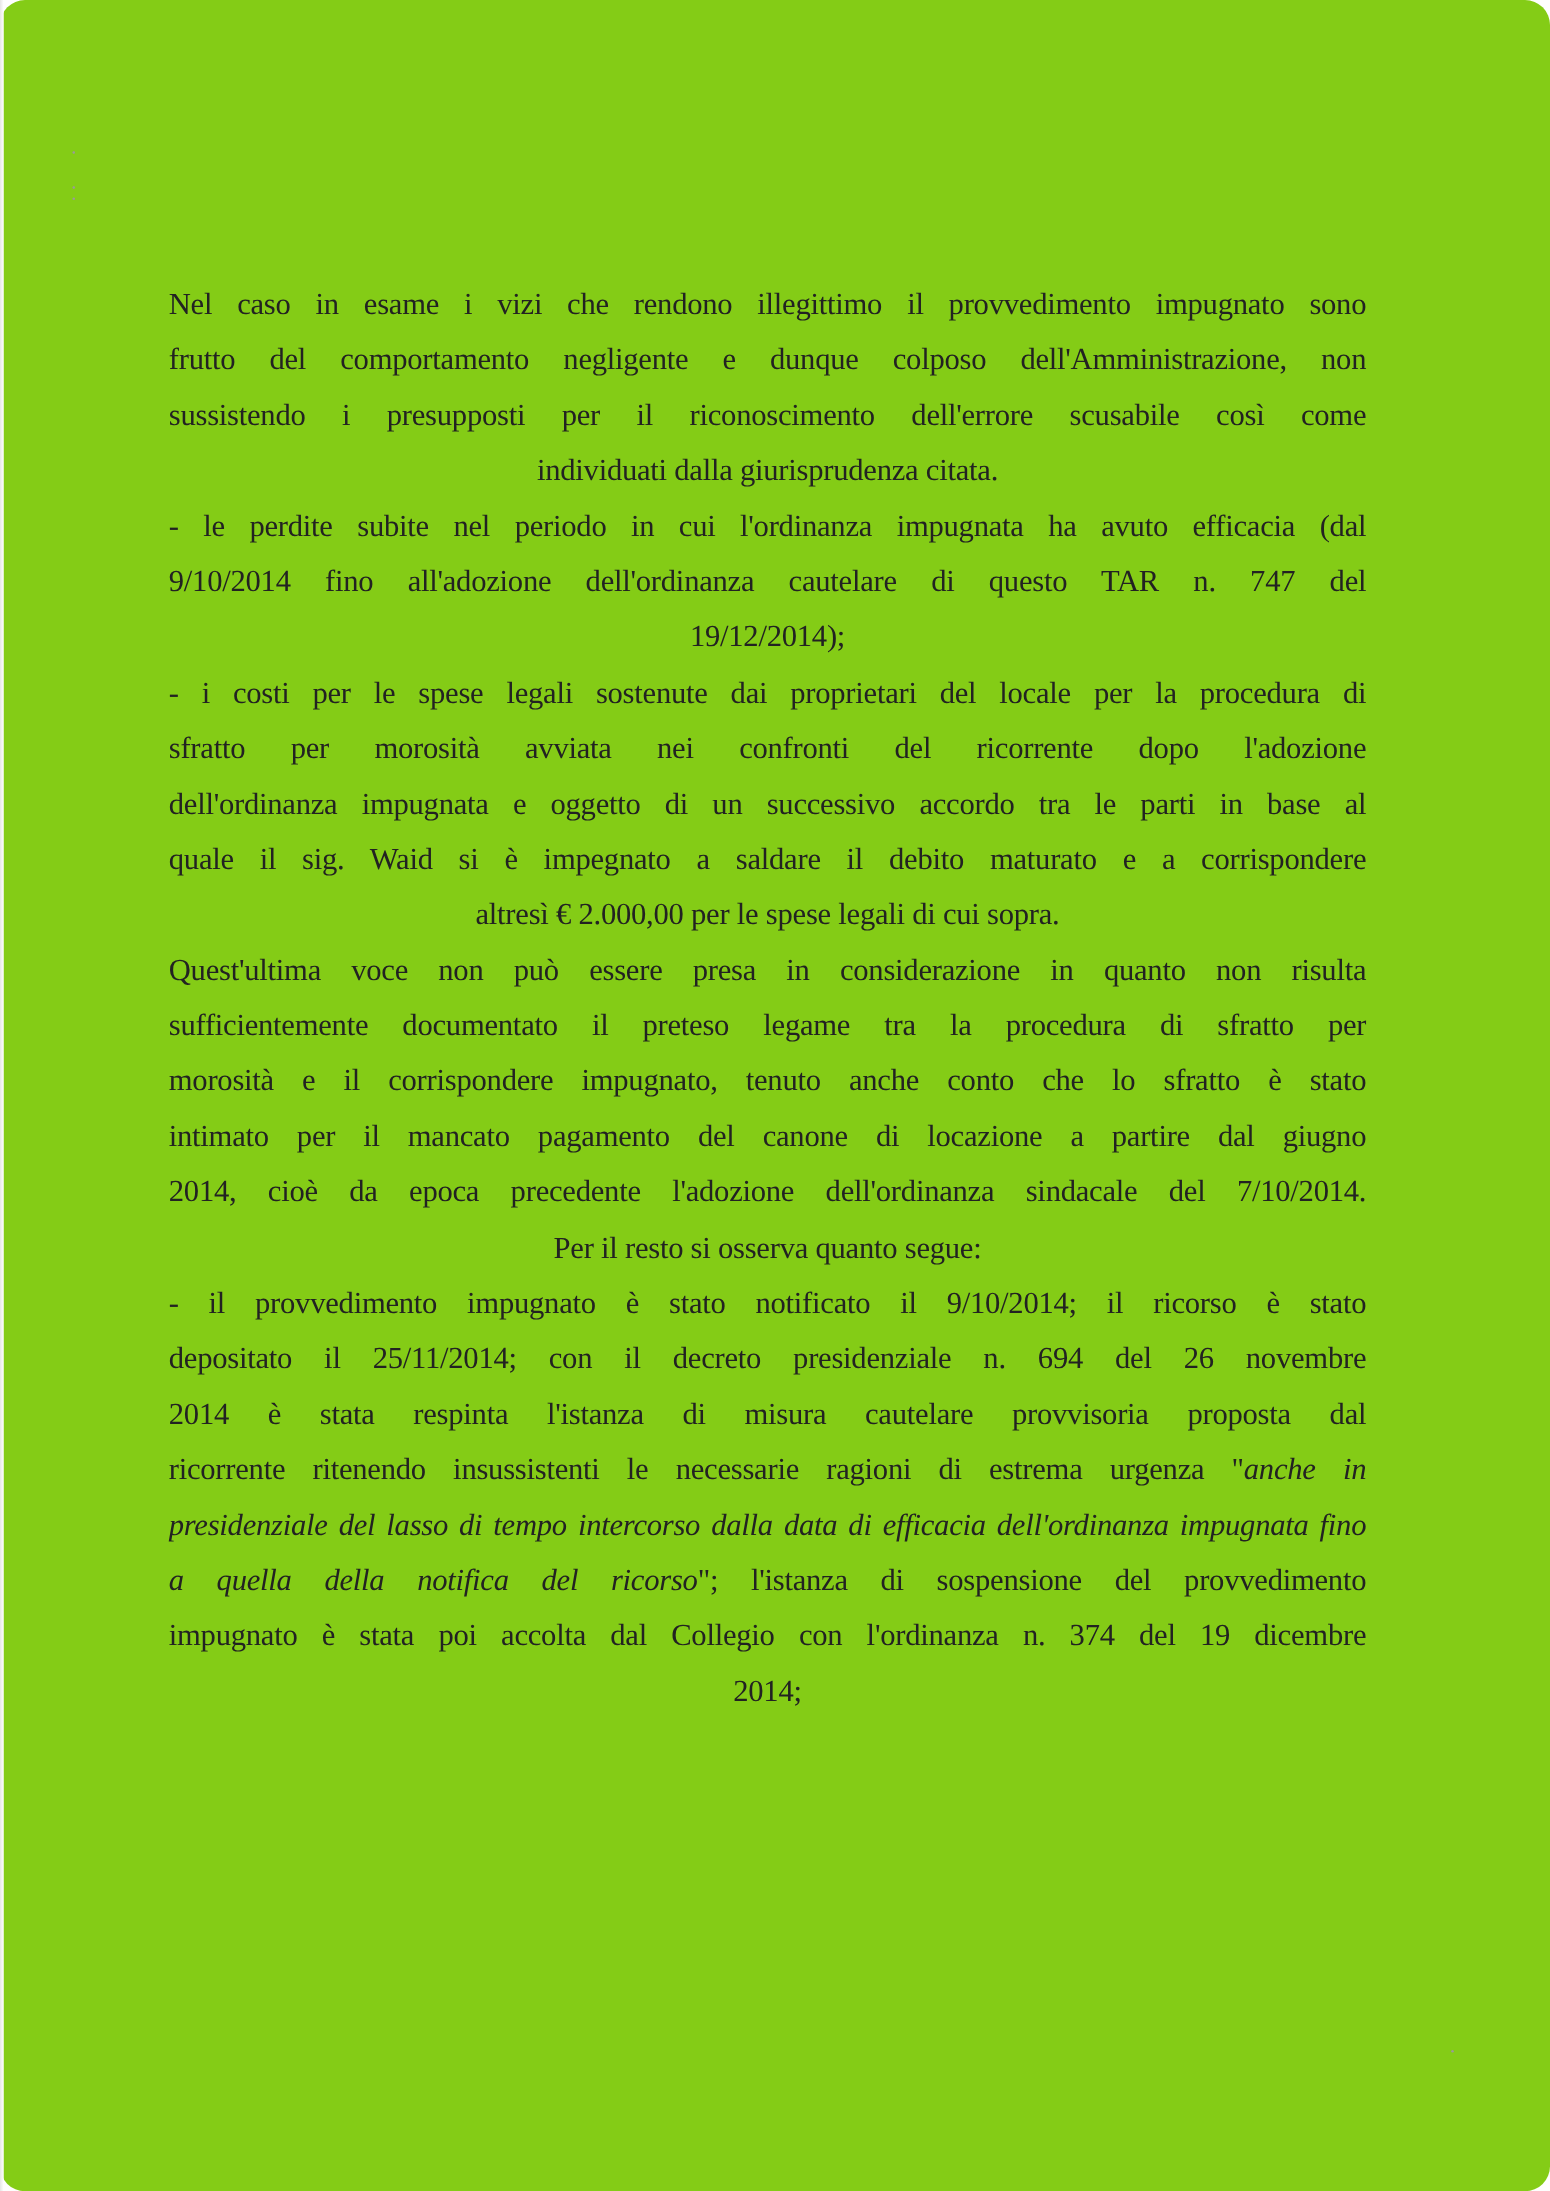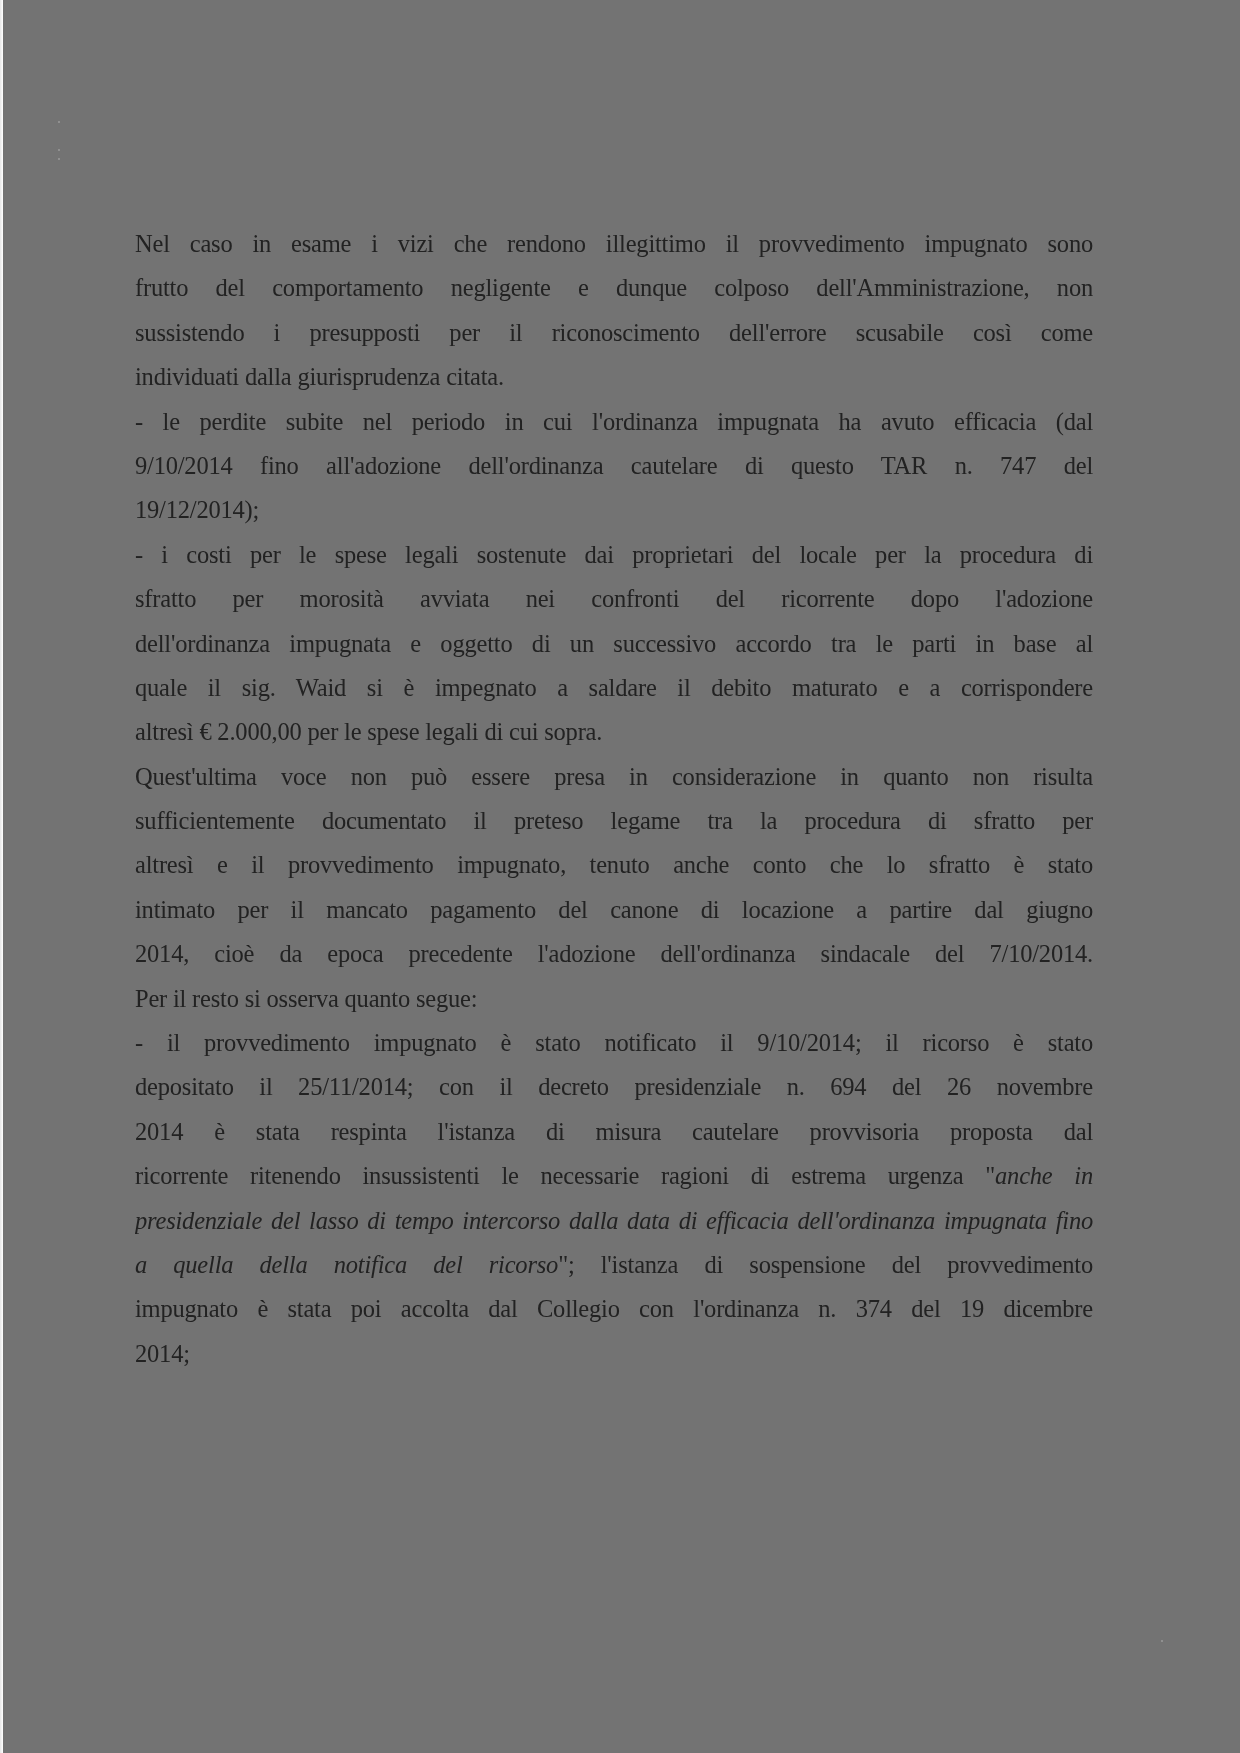--- a/index.html
+++ b/index.html
@@ -13,21 +13,22 @@
       position: relative;
       overflow: hidden;
       background: #fefefe;
     }
     .page {
       position: absolute;
       left: 0;
       top: 0;
       width: 1240px;
       height: 1753px;
-      background: #737373;
+      background: #84cc16;
+      border-radius: 20px;
     }
     .scan-edge {
       position: absolute;
       left: 0;
       top: 0;
       width: 3px;
       height: 1753px;
       background: linear-gradient(to right, #e6e6e6, #ffffff);
     }
     .speck {
@@ -58,21 +59,21 @@
       white-space: nowrap;
       height: 44.4px;
     }
     .line.just {
       text-align: justify;
       text-align-last: justify;
       white-space: normal;
       overflow: hidden;
     }
     .line.left {
-      text-align: left;
+      text-align: center;
     }
     .it {
       font-style: italic;
     }
   </style>
 </head>
 <body>
 
 <div class="page">
   <div class="scan-edge"></div>
@@ -96,21 +97,21 @@
       <div class="para">
         <span class="line just">- i costi per le spese legali sostenute dai proprietari del locale per la procedura di</span>
         <span class="line just">sfratto per morosità avviata nei confronti del ricorrente dopo l'adozione</span>
         <span class="line just">dell'ordinanza impugnata e oggetto di un successivo accordo tra le parti in base al</span>
         <span class="line just">quale il sig. Waid si è impegnato a saldare il debito maturato e a corrispondere</span>
         <span class="line left">altresì € 2.000,00 per le spese legali di cui sopra.</span>
       </div>
       <div class="para">
         <span class="line just">Quest'ultima voce non può essere presa in considerazione in quanto non risulta</span>
         <span class="line just">sufficientemente documentato il preteso legame tra la procedura di sfratto per</span>
-        <span class="line just">altresì e il provvedimento impugnato, tenuto anche conto che lo sfratto è stato</span>
+        <span class="line just">morosità e il corrispondere impugnato, tenuto anche conto che lo sfratto è stato</span>
         <span class="line just">intimato per il mancato pagamento del canone di locazione a partire dal giugno</span>
         <span class="line just">2014, cioè da epoca precedente l'adozione dell'ordinanza sindacale del 7/10/2014.</span>
       </div>
       <div class="para">
         <span class="line left">Per il resto si osserva quanto segue:</span>
       </div>
       <div class="para">
         <span class="line just">- il provvedimento impugnato è stato notificato il 9/10/2014; il ricorso è stato</span>
         <span class="line just">depositato il 25/11/2014; con il decreto presidenziale n. 694 del 26 novembre</span>
         <span class="line just">2014 è stata respinta l'istanza di misura cautelare provvisoria proposta dal</span>

